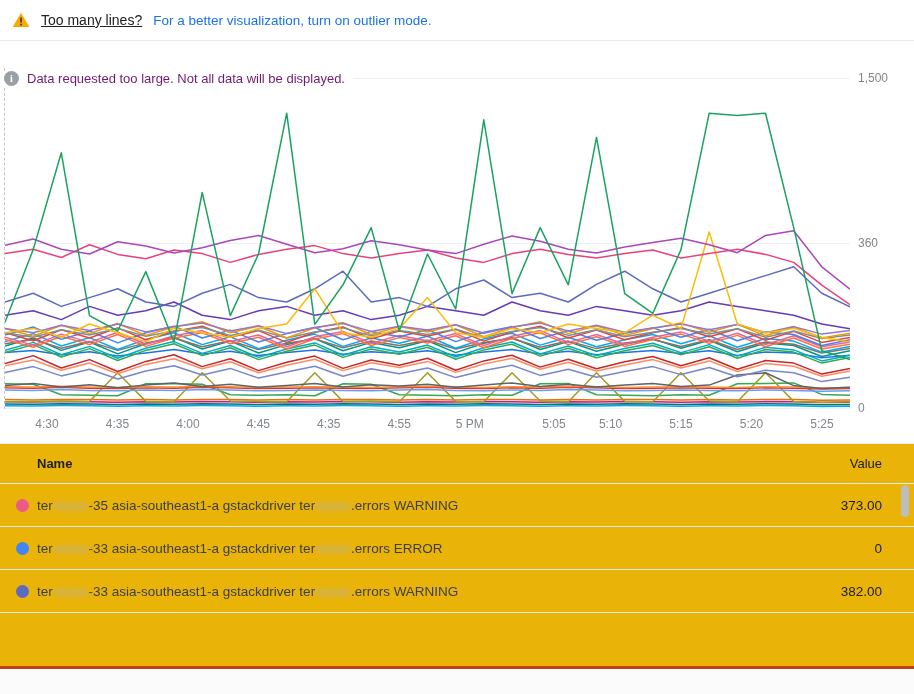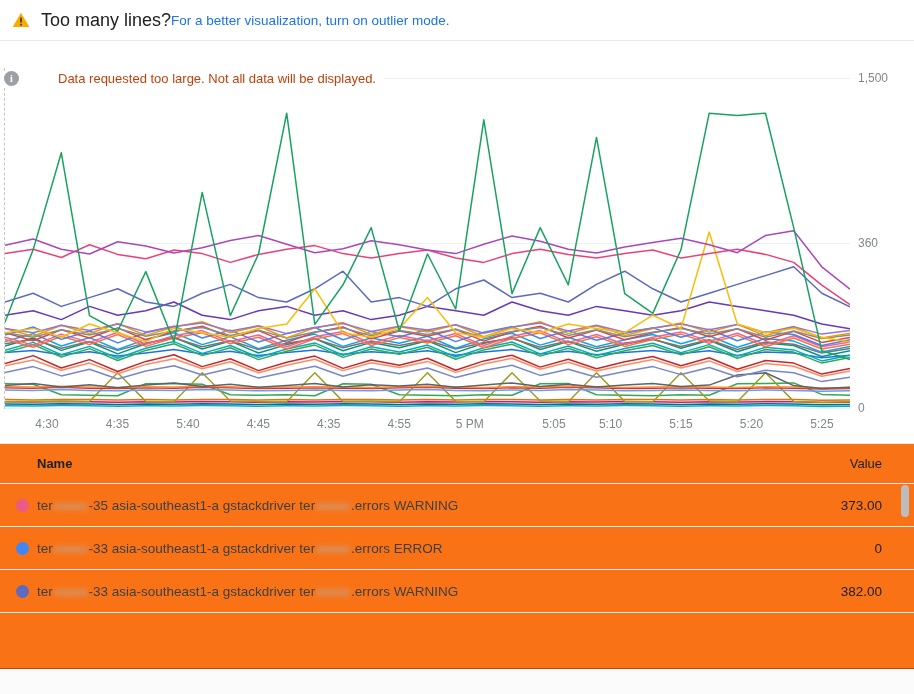--- a/index.html
+++ b/index.html
@@ -5,42 +5,42 @@
   * { margin:0; padding:0; box-sizing:border-box; }
   html,body { background:#fff; }
   body { font-family:"Liberation Sans","DejaVu Sans",sans-serif; }
   .page { position:relative; width:914px; height:694px; background:#fff; overflow:hidden; }
 
   
   .banner { position:absolute; top:0; left:0; width:914px; height:41px;
             display:flex; align-items:center; padding-left:12px;
             background:#fff; border-bottom:1px solid #e8eaed; }
   .banner .warn-icon { width:18px; height:16px; margin-right:11px; flex:0 0 auto; }
-  .banner-msg { font-size:18px; color:#202124; margin-right:0; }
+  .banner-msg { font-size:14px; color:#202124; margin-right:11px;text-decoration:underline; }
   .banner-link { font-size:13.5px; color:#1a73e8; text-decoration:none; cursor:pointer; }
 
   
   .chart-section { position:absolute; top:41px; left:0; width:914px; height:402px; background:#fff; }
   .gridline { position:absolute; left:5px; width:845px; height:1px; background:#f0f0f0; }
   .y-label { position:absolute; left:858px; width:50px; font-size:12px; color:#80868b; line-height:14px; }
   .dashed-edge { position:absolute; left:4px; top:27px; height:341px; width:0;
                  border-left:1px dashed #c6c6c6; }
   .info-row { position:absolute; top:30px; left:4px; display:flex; align-items:center;
               background:#fff; z-index:3; padding-right:8px; }
   .info-icon { width:15px; height:15px; border-radius:50%; background:#9aa0a6; color:#fff;
                font-size:10px; font-weight:bold; display:flex; align-items:center; justify-content:center;
                margin-right:8px; font-family:"Liberation Serif",serif; }
-  .info-text { font-size:13px; color:#c2410c;margin-left:31px; }
+  .info-text { font-size:13px; color:#701a75; }
   #chart-svg { position:absolute; left:5px; top:37px; z-index:2; }
   .x-axis { position:absolute; top:376px; left:0; width:914px; height:16px; z-index:4; }
   .x-tick { position:absolute; transform:translateX(-50%); font-size:12px; color:#80868b; white-space:nowrap; }
 
   
   .legend-table { position:absolute; top:443px; left:0; width:914px; height:226px;
-                  background:#f97316; border-top:1px solid #e8eaed; border-bottom:1px solid #c2410c; }
+                  background:#eab308; border-top:1px solid #e8eaed; border-bottom:3px solid #c2410c; }
   .legend-header { height:40px; display:flex; align-items:center; border-bottom:1px solid #e8eaed; }
   .col-name { margin-left:37px; font-size:13px; font-weight:bold; color:#202124; }
   .col-value { margin-left:auto; margin-right:32px; font-size:13px; font-weight:normal; color:#202124; }
   .legend-rows {}
   .legend-row { height:43px; display:flex; align-items:center; border-bottom:1px solid #ececec; cursor:pointer; }
   .legend-dot { width:13px; height:13px; border-radius:50%; margin-left:16px; margin-right:8px; flex:0 0 auto; }
   .row-name { font-size:13.5px; color:#3c4043; white-space:nowrap; }
   .redacted { filter:blur(2.6px); color:#aeb4ba; padding:0 1px; }
   .row-value { margin-left:auto; margin-right:32px; font-size:13.5px; color:#202124; }
   .scroll-thumb { position:absolute; right:5px; top:41px; width:8px; height:32px;
@@ -108,21 +108,21 @@
         <polyline points="0.0,237.2 28.2,232.8 56.3,241.6 84.5,228.4 112.7,237.2 140.8,232.8 169.0,224.0 197.2,237.2 225.3,241.6 253.5,232.8 281.7,228.4 309.8,237.2 338.0,232.8 366.2,241.6 394.3,237.2 422.5,228.4 450.7,232.8 478.8,237.2 507.0,224.0 535.2,232.8 563.3,237.2 591.5,228.4 619.7,232.8 647.8,237.2 676.0,232.8 704.2,224.0 732.3,228.4 760.5,232.8 788.7,237.2 816.8,246.0 845.0,250.8" fill="none" stroke="#673ab7" stroke-width="1.5" stroke-linejoin="round"></polyline>
         <polyline points="0.0,224.0 28.2,215.2 56.3,228.4 84.5,219.6 112.7,210.8 140.8,224.0 169.0,228.4 197.2,215.2 225.3,206.4 253.5,219.6 281.7,224.0 309.8,210.8 338.0,193.2 366.2,224.0 394.3,219.6 422.5,228.4 450.7,210.8 478.8,202.0 507.0,219.6 535.2,215.2 563.3,224.0 591.5,206.4 619.7,193.2 647.8,210.8 676.0,224.0 704.2,215.2 732.3,206.4 760.5,197.6 788.7,188.8 816.8,215.2 845.0,228.8" fill="none" stroke="#5c6bc0" stroke-width="1.5" stroke-linejoin="round"></polyline>
         <polyline points="0.0,254.8 28.2,250.4 56.3,259.2 84.5,246.0 112.7,254.8 140.8,263.6 169.0,250.4 197.2,254.8 225.3,259.2 253.5,250.4 281.7,246.0 309.8,210.8 338.0,254.8 366.2,259.2 394.3,250.4 422.5,219.6 450.7,254.8 478.8,259.2 507.0,250.4 535.2,254.8 563.3,246.0 591.5,250.4 619.7,254.8 647.8,237.2 676.0,250.4 704.2,154.0 732.3,246.0 760.5,254.8 788.7,250.4 816.8,259.2 845.0,264.0" fill="none" stroke="#fbbc04" stroke-width="1.5" stroke-linejoin="round"></polyline>
         <polyline points="0.0,175.6 28.2,171.2 56.3,179.5 84.5,166.8 112.7,176.4 140.8,180.8 169.0,172.0 197.2,175.6 225.3,184.4 253.5,176.4 281.7,171.2 309.8,167.6 338.0,175.6 366.2,180.0 394.3,175.6 422.5,172.0 450.7,180.0 478.8,184.4 507.0,175.6 535.2,171.2 563.3,176.4 591.5,180.0 619.7,175.6 647.8,172.0 676.0,180.0 704.2,175.6 732.3,171.2 760.5,176.4 788.7,184.4 816.8,207.2 845.0,226.6" fill="none" stroke="#ec407a" stroke-width="1.5" stroke-linejoin="round"></polyline>
         <polyline points="0.0,167.2 28.2,161.0 56.3,171.2 84.5,176.0 112.7,163.7 140.8,168.1 169.0,175.1 197.2,169.8 225.3,162.4 253.5,157.5 281.7,166.3 309.8,174.7 338.0,170.7 366.2,162.8 394.3,166.8 422.5,172.0 450.7,175.6 478.8,166.3 507.0,158.0 535.2,163.2 563.3,171.2 591.5,175.1 619.7,169.0 647.8,164.6 676.0,160.2 704.2,166.8 732.3,174.7 760.5,157.5 788.7,152.7 816.8,188.8 845.0,211.2" fill="none" stroke="#ab47bc" stroke-width="1.5" stroke-linejoin="round"></polyline>
         <polyline points="0.0,244.2 28.2,171.6 56.3,74.8 84.5,237.6 112.7,253.0 140.8,193.6 169.0,264.0 197.2,114.4 225.3,237.6 253.5,176.0 281.7,35.2 309.8,246.4 338.0,206.8 366.2,149.6 394.3,253.0 422.5,176.0 450.7,231.0 478.8,41.8 507.0,215.6 535.2,149.6 563.3,206.8 591.5,59.4 619.7,215.6 647.8,235.4 676.0,171.6 704.2,35.2 732.3,37.4 760.5,35.2 788.7,149.6 816.8,272.8 845.0,281.6" fill="none" stroke="#1aa260" stroke-width="1.5" stroke-linejoin="round"></polyline>
       </svg>
     <div class="x-axis">
         <span class="x-tick" style="left: 47px;">4:30</span>
         <span class="x-tick" style="left: 117.45px; text-align: center;">4:35</span>
-        <span class="x-tick" style="left: 187.9px;">5:40</span>
+        <span class="x-tick" style="left: 187.9px;">4:00</span>
         <span class="x-tick" style="left: 258.35px;">4:45</span>
         <span class="x-tick" style="left: 328.8px;">4:35</span>
         <span class="x-tick" style="left: 399.25px;">4:55</span>
         <span class="x-tick" style="left: 469.7px;">5 PM</span>
         <span class="x-tick" style="left: 554px;">5:05</span>
         <span class="x-tick" style="left: 610.6px;">5:10</span>
         <span class="x-tick" style="left: 681.05px;">5:15</span>
         <span class="x-tick" style="left: 751.5px;">5:20</span>
         <span class="x-tick" style="left: 821.95px;">5:25</span>
       </div>

